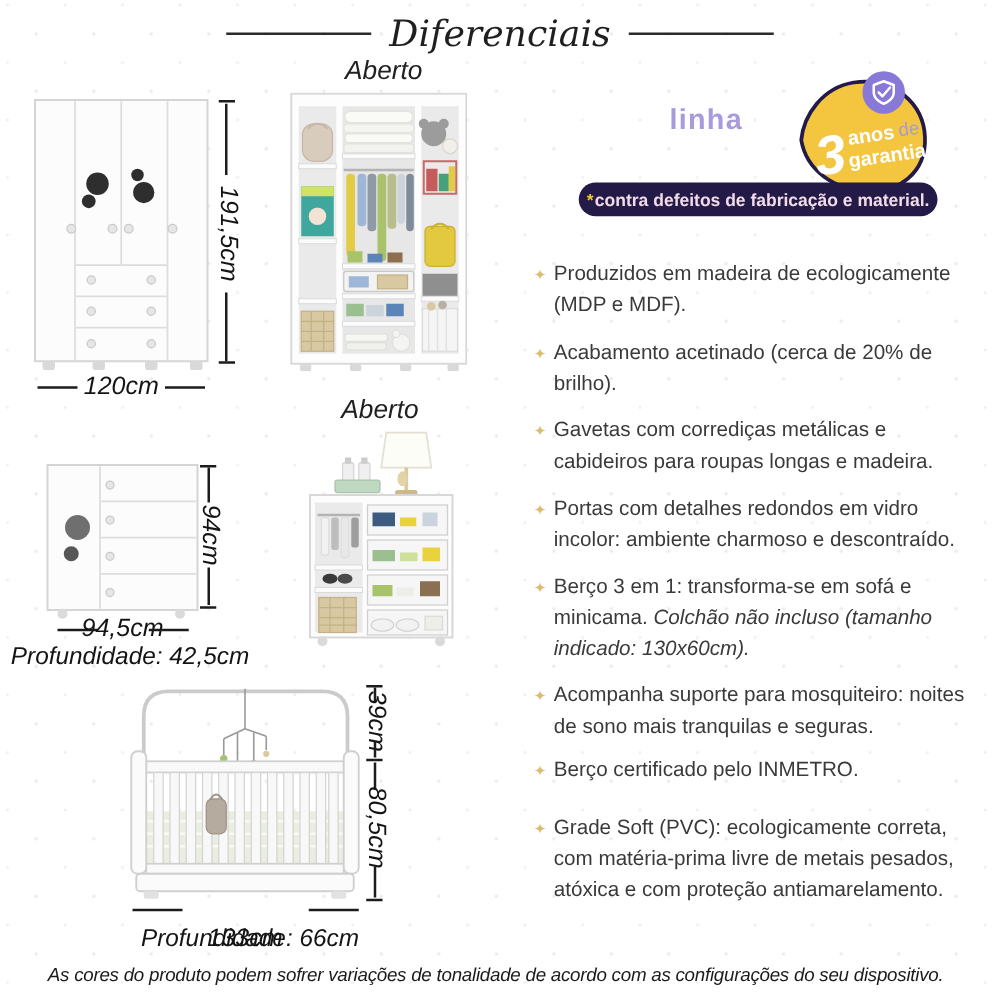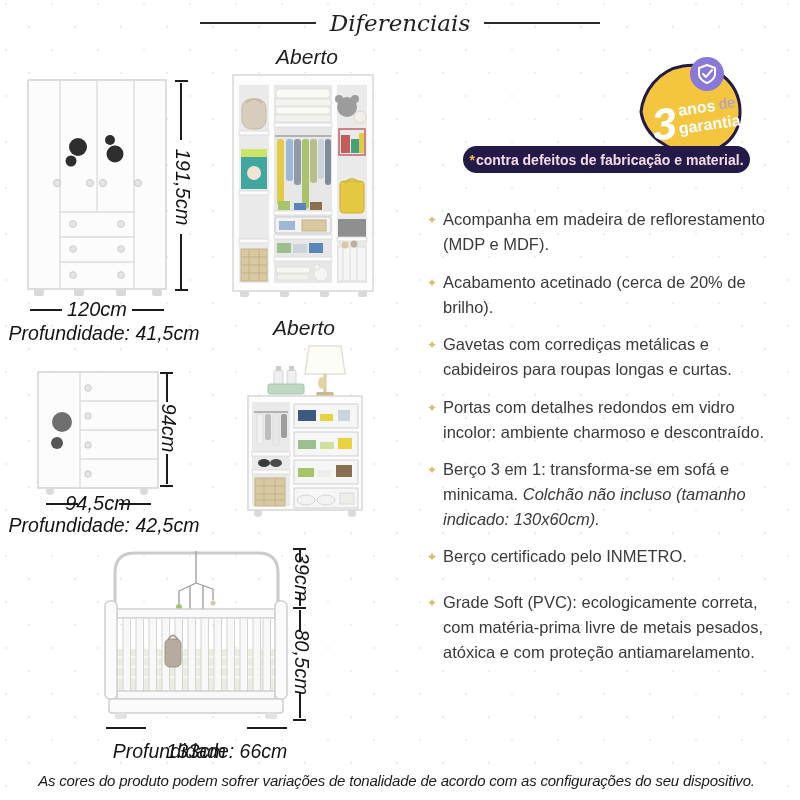--- a/index.html
+++ b/index.html
@@ -7,21 +7,21 @@
   #canvas{position:relative;width:800px;height:800px;overflow:hidden;background:#fff;
     background-image:
       radial-gradient(circle,#f3e7ed 1.1px,transparent 1.5px),
       radial-gradient(circle,#efeff1 1px,transparent 1.4px);
     background-size:46px 46px,46px 46px;
     background-position:6px 4px,29px 27px;}
   .abs{position:absolute;}
   
   .title-row{top:10px;left:0;width:800px;display:flex;align-items:center;justify-content:center;gap:14px;}
   .title-line{width:116px;height:2px;background:#2b2b2b;}
-  .title-text{font-family:"DejaVu Serif",serif;font-style:italic;font-size:23px;color:#1f1f1f;}
+  .title-text{font-family:"DejaVu Serif",serif;font-style:italic;font-size:29px;color:#1f1f1f;}
   
   .vline{position:absolute;width:2px;background:#1c1c1c;}
   .hline{position:absolute;height:2px;background:#1c1c1c;}
   .dim-label{position:absolute;font-style:italic;font-size:20px;color:#141414;white-space:nowrap;}
   .dim-label.rot{transform:translate(-50%,-50%) rotate(90deg);}
   .dim-label.ctr{transform:translate(-50%,0);}
   .depth-label{position:absolute;font-style:italic;font-size:19.5px;color:#141414;white-space:nowrap;transform:translate(-50%,0);}
   .aberto{position:absolute;font-style:italic;font-size:21px;color:#202020;transform:translate(-50%,0);}
   
   .features{left:428px;top:207px;width:352px;}
@@ -83,21 +83,20 @@
 
   <div class="hline" style="left:175px;top:80px;width:13px;"></div>
   <div class="vline" style="left:180px;top:83px;height:57px;"></div>
   <div class="dim-label rot" style="left:182px;top:187px;">191,5cm</div>
   <div class="vline" style="left:180px;top:234px;height:55px;"></div>
   <div class="hline" style="left:175px;top:289px;width:13px;"></div>
 
   <div class="hline" style="left:30px;top:309px;width:32px;"></div>
   <div class="dim-label ctr" style="left:97px;top:298px;font-style:italic;">120cm</div>
   <div class="hline" style="left:132px;top:309px;width:32px;"></div>
-  <div class="depth-label" style="left:104px;top:322px;">Profundidade: 41,5cm</div>
 
   <div class="aberto" style="left:307px;top:45px;">Aberto</div>
   <svg class="abs" style="left:232px;top:71px;" width="142" height="226" viewBox="0 0 142 226">
     <rect x="1" y="4" width="140" height="216" fill="#FDFDFD" stroke="#D8D8D8" stroke-width="1.5"></rect>
     <rect x="7" y="14" width="30" height="198" fill="#EAEAEA"></rect>
     <rect x="42" y="14" width="58" height="198" fill="#E7E7E7"></rect>
     <rect x="105" y="14" width="30" height="198" fill="#EAEAEA"></rect>
 
     <g>
       <rect x="10" y="28" width="24" height="30" rx="9" fill="#D8CCBC" stroke="#C6B8A6"></rect>
@@ -169,20 +168,21 @@
       <circle cx="122" cy="173" r="3.5" fill="#B9B0A3"></circle>
     </g>
     <g fill="#D9D9D9">
       <rect x="8" y="220" width="9" height="6" rx="2"></rect>
         <rect x="48" y="220" width="9" height="6" rx="2"></rect>
       <rect x="88" y="220" width="9" height="6" rx="2"></rect>
         <rect x="126" y="220" width="9" height="6" rx="2"></rect>
     </g>
   </svg>
 
+  <div class="abs linha">linha</div>
 
   <svg class="abs" style="left:633px;top:55px;" width="118" height="110" viewBox="0 0 118 110">
     <path d="M 8 57 C 10 37, 25 15, 50 11 C 82 6, 106 28, 107 55 C 108 84, 85 99, 62 98 C 34 97, 12 81, 8 57 Z" fill="#F4C63F" stroke="#241A47" stroke-width="3"></path>
     <circle cx="74" cy="19" r="17" fill="#8878D8"></circle>
     <g stroke="#FFFFFF" fill="none" stroke-width="2" stroke-linejoin="round" stroke-linecap="round">
       <path d="M74 10 l8 3 v6 c0 6 -8 9 -8 9 c0 0 -8 -3 -8 -9 v-6 z"></path>
       <polyline points="70,19 73,22 79,15"></polyline>
     </g>
     <g transform="rotate(-8 60 60)">
       <text x="18" y="80" font-size="44" font-weight="bold" font-style="italic" fill="#FFFFFF" font-family="Liberation Sans, sans-serif">3</text>
@@ -193,41 +193,41 @@
   </svg>
 
   <div class="abs banner">
     <span class="star">*</span>
     <span>contra defeitos de fabricação e material.</span>
   </div>
 
   <div class="abs features">
     <div class="feature" style="margin-bottom:13px">
       <span class="bullet">✦</span>
-      <span>Acompanha em madeira de reflorestamento (MDP e MDF).</span><i></i>
+      <span>Produzidos em madeira de ecologicamente (MDP e MDF).</span><i></i>
     </div>
     <div class="feature" style="margin-bottom:12px">
       <span class="bullet">✦</span>
       <span>Acabamento acetinado (cerca de 20% de brilho).</span><i></i>
     </div>
     <div class="feature" style="margin-bottom:13px">
       <span class="bullet">✦</span>
-      <span>Gavetas com corrediças metálicas e cabideiros para roupas longas e curtas.</span><i></i>
+      <span>Gavetas com corrediças metálicas e cabideiros para roupas longas e madeira.</span><i></i>
     </div>
     <div class="feature" style="margin-bottom:12px">
       <span class="bullet">✦</span>
       <span>Portas com detalhes redondos em vidro incolor: ambiente charmoso e descontraído.</span><i></i>
     </div>
     <div class="feature" style="margin-bottom:12px">
       <span class="bullet">✦</span>
       <span>Berço 3 em 1: transforma-se em sofá e minicama. </span><i>Colchão não incluso (tamanho indicado: 130x60cm).</i>
     </div>
     <div class="feature" style="margin-bottom:10px">
       <span class="bullet">✦</span>
-      <i></i>
+      <span>Acompanha suporte para mosquiteiro: noites de sono mais tranquilas e seguras.</span><i></i>
     </div>
     <div class="feature" style="margin-bottom:21px">
       <span class="bullet">✦</span>
       <span>Berço certificado pelo INMETRO.</span><i></i>
     </div>
     <div class="feature">
       <span class="bullet">✦</span>
       <span>Grade Soft (PVC): ecologicamente correta, com matéria-prima livre de metais pesados, atóxica e com proteção antiamarelamento.</span><i></i>
     </div>
   </div>

